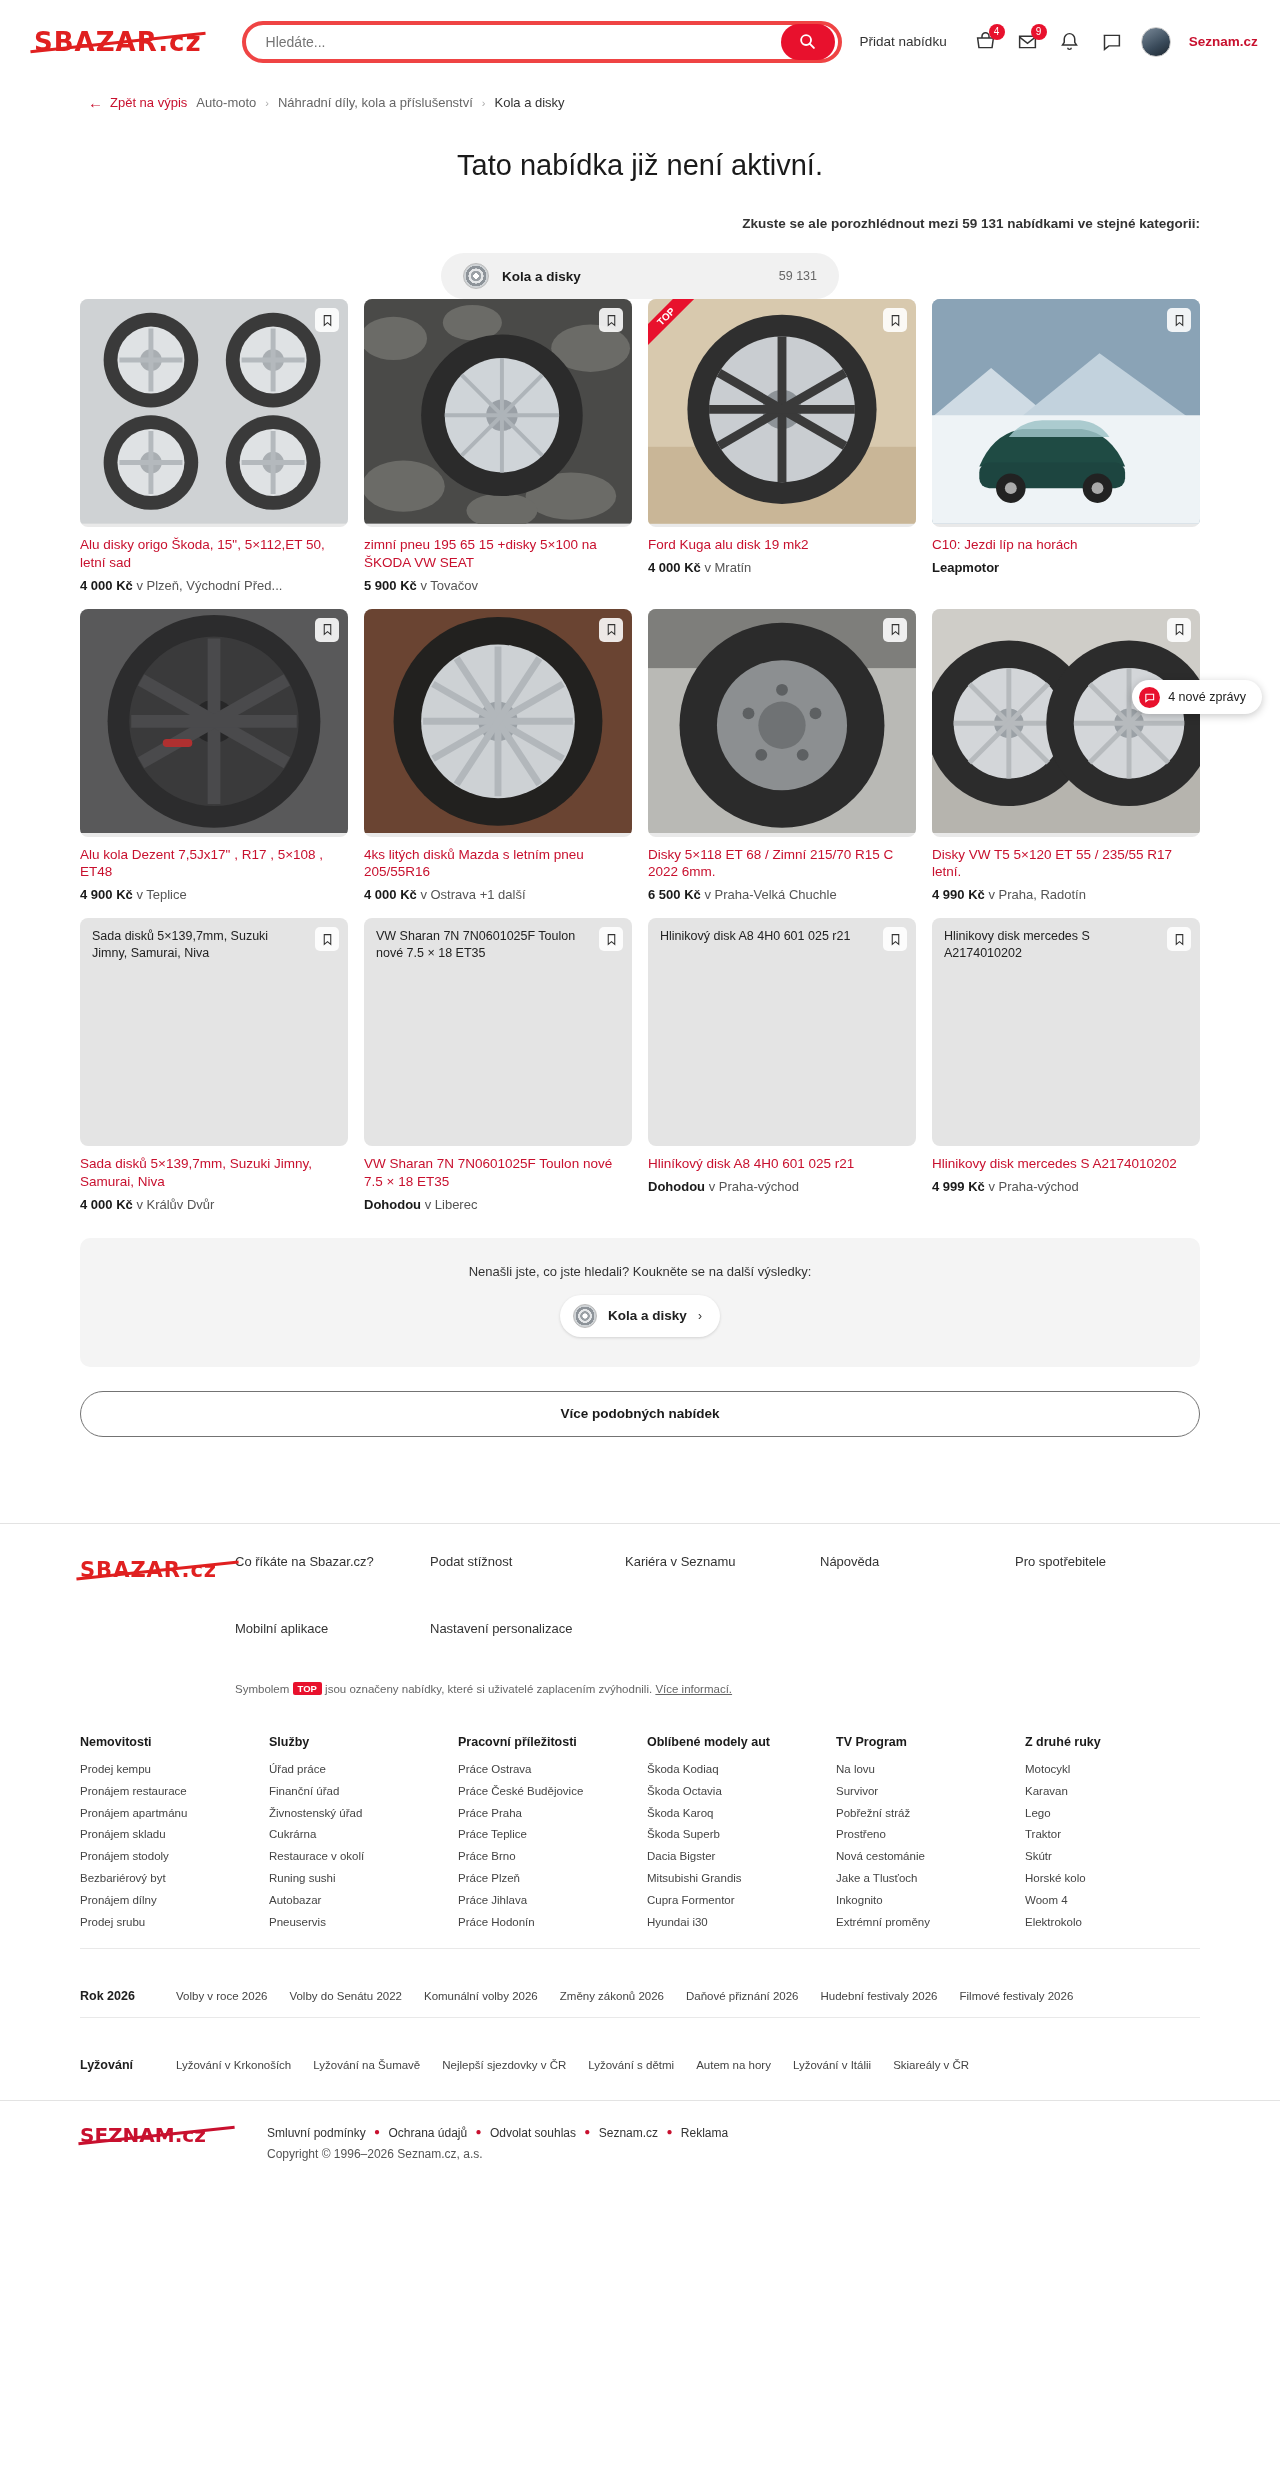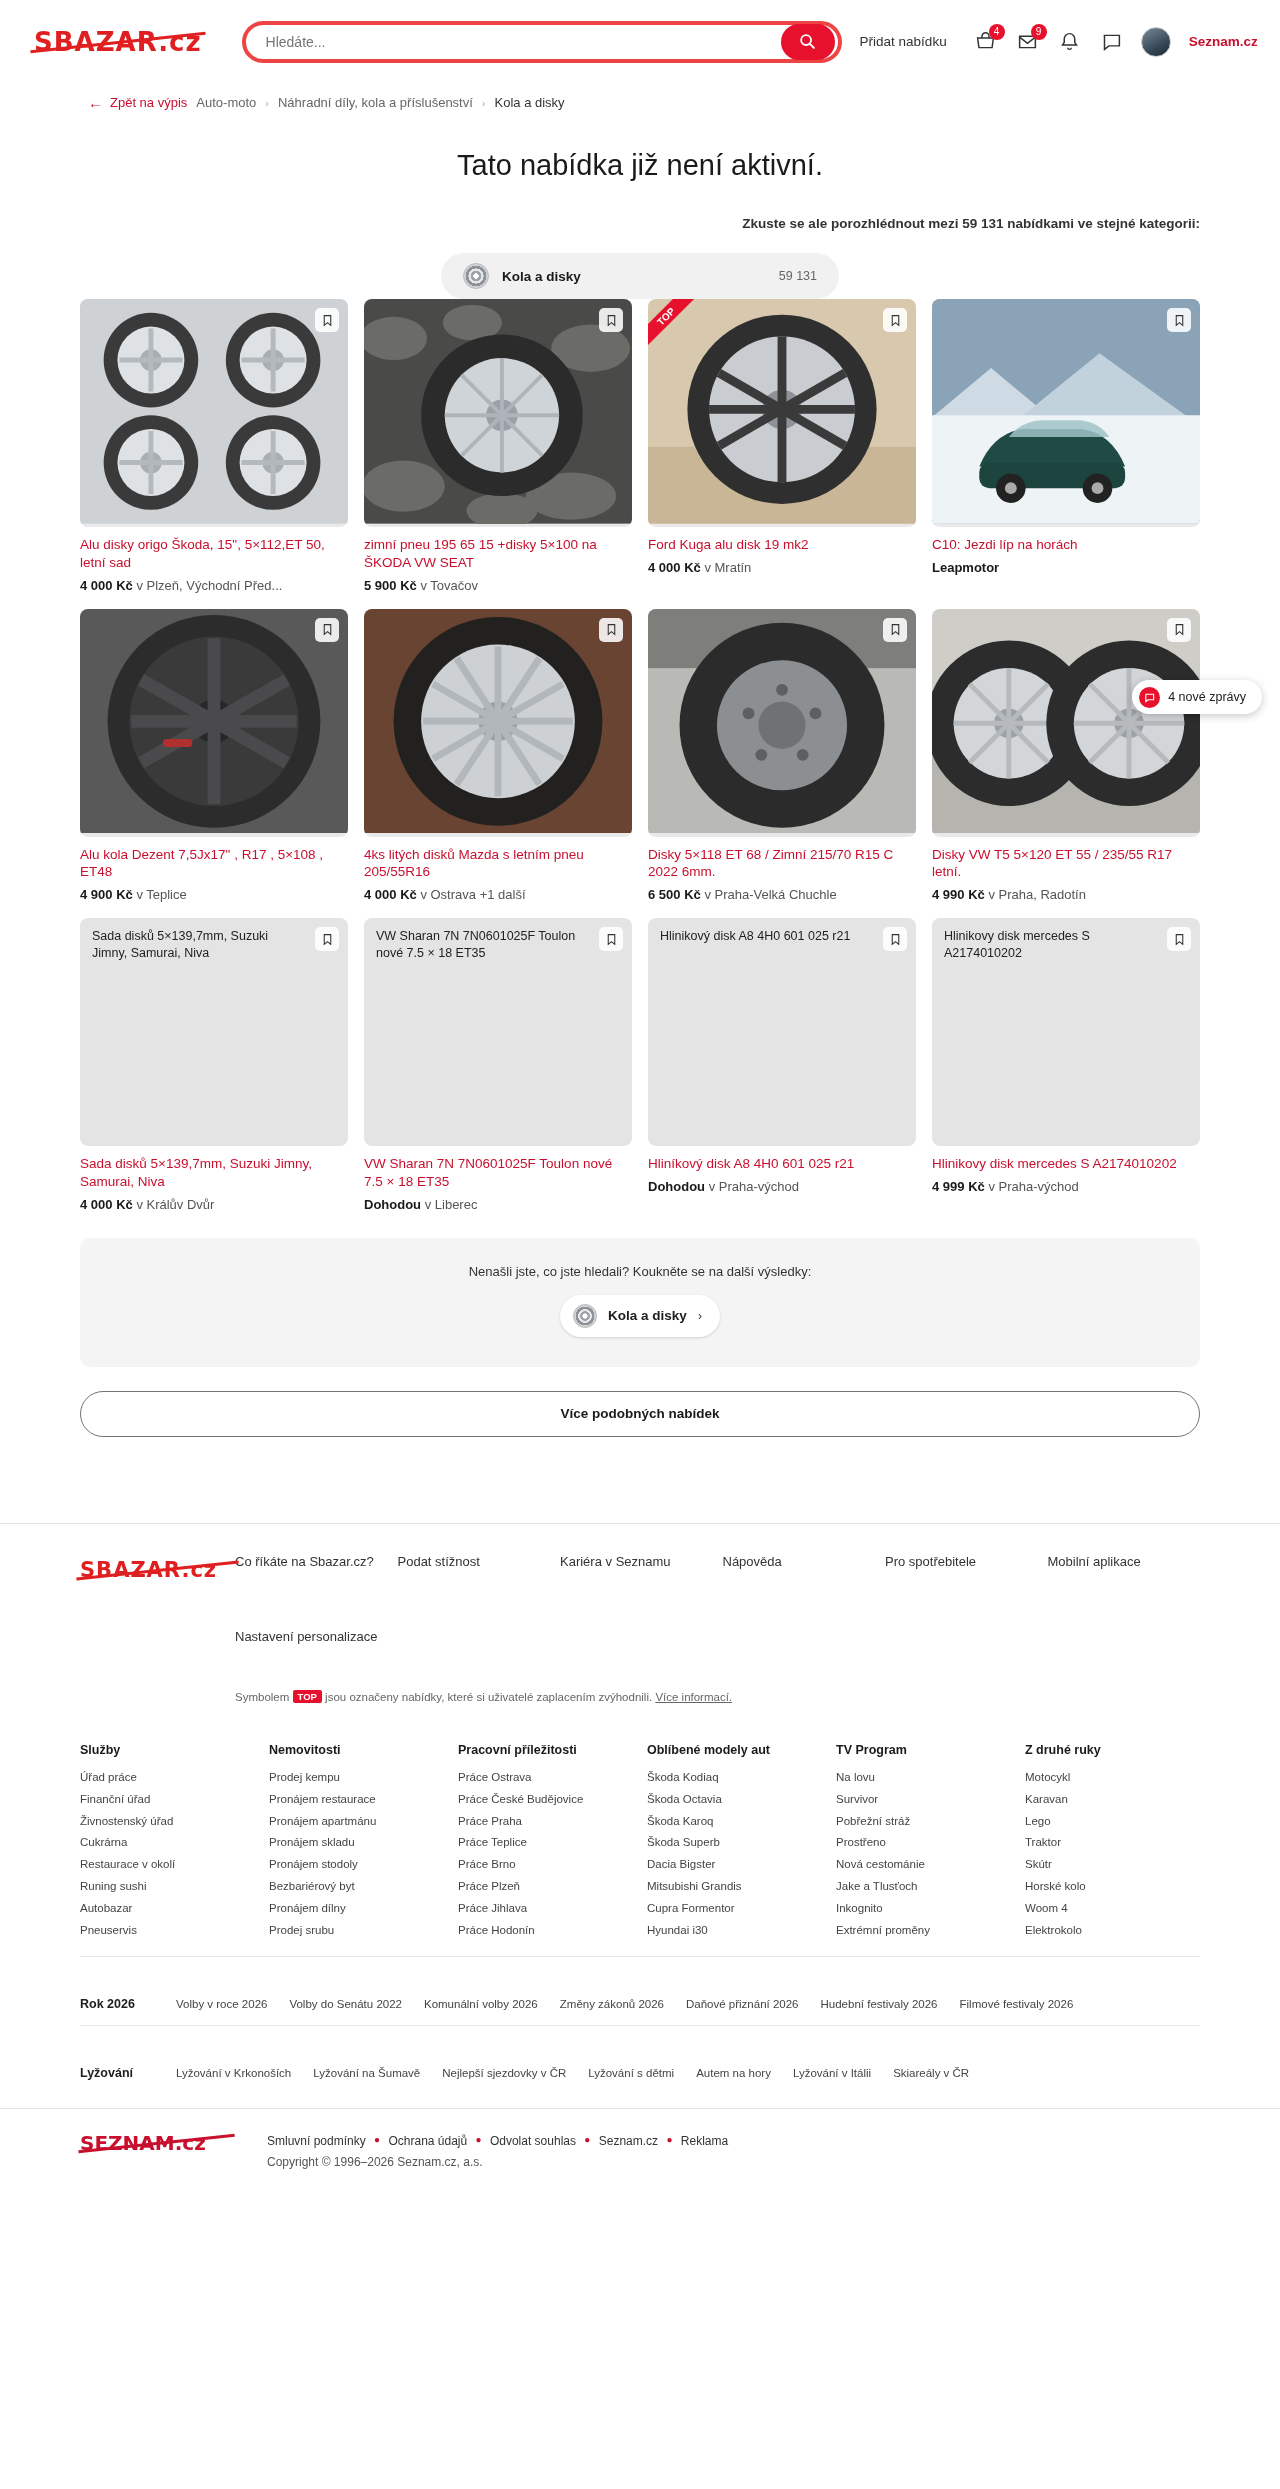--- a/index.html
+++ b/index.html
@@ -171,21 +171,21 @@
   .chat-bubble .cc {
     width:21px; height:21px; border-radius:50%; background:#e8112d; display:flex; align-items:center; justify-content:center;
   }
   .chat-bubble .cc svg { width:11px; height:11px; }
 
   
   .footer-sep { border-top:1px solid #e3e3e3; margin-top:86px; }
   .footer { width:1120px; margin:0 auto; padding-top:30px; }
   .f-top { display:flex; gap:0; }
   .f-logo { width:155px; flex:0 0 155px; padding-top:4px; }
-  .f-links { display:grid; grid-template-columns:repeat(6,1fr); flex:1; gap:36px 10px; }
+  .f-links { display:grid; grid-template-columns:repeat(5,1fr); flex:1; gap:28px 10px; }
   .f-links a { display:block; font-size:13px; color:#333; text-decoration:none; margin-bottom:24px; cursor:pointer; }
   .f-note { font-size:11.5px; color:#666; margin:22px 0 0 155px; }
   .topchip {
     display:inline-block; background:#e8112d; color:#fff; font-size:9.5px; font-weight:bold;
     padding:1px 5px; border-radius:2px; vertical-align:1px;
   }
   .f-note a { color:#666; text-decoration:underline; }
 
   .linkcols { display:grid; grid-template-columns:repeat(6,1fr); gap:0 14px; margin-top:40px; }
   .linkcols h4 { font-size:12.5px; font-weight:bold; margin:0 0 10px; color:#1a1a1a; }
@@ -667,40 +667,40 @@
 
     <div class="f-note">
       <span>Symbolem</span>
       <span class="topchip">TOP</span>
       <span>jsou označeny nabídky, které si uživatelé zaplacením zvýhodnili.</span>
       <a>Více informací.</a>
     </div>
 
     <div class="linkcols">
       <div>
+        <h4>Nemovitosti</h4>
+        <a>Prodej kempu</a>
+        <a>Pronájem restaurace</a>
+        <a>Pronájem apartmánu</a>
+        <a>Pronájem skladu</a>
+        <a>Pronájem stodoly</a>
+        <a>Bezbariérový byt</a>
+        <a>Pronájem dílny</a>
+        <a>Prodej srubu</a>
+      </div>
+      <div>
         <h4>Služby</h4>
         <a>Úřad práce</a>
         <a>Finanční úřad</a>
         <a>Živnostenský úřad</a>
         <a>Cukrárna</a>
         <a>Restaurace v okolí</a>
         <a>Runing sushi</a>
         <a>Autobazar</a>
         <a>Pneuservis</a>
-      </div>
-      <div>
-        <h4>Nemovitosti</h4>
-        <a>Prodej kempu</a>
-        <a>Pronájem restaurace</a>
-        <a>Pronájem apartmánu</a>
-        <a>Pronájem skladu</a>
-        <a>Pronájem stodoly</a>
-        <a>Bezbariérový byt</a>
-        <a>Pronájem dílny</a>
-        <a>Prodej srubu</a>
       </div>
       <div>
         <h4>Pracovní příležitosti</h4>
         <a>Práce Ostrava</a>
         <a>Práce České Budějovice</a>
         <a>Práce Praha</a>
         <a>Práce Teplice</a>
         <a>Práce Brno</a>
         <a>Práce Plzeň</a>
         <a>Práce Jihlava</a>

